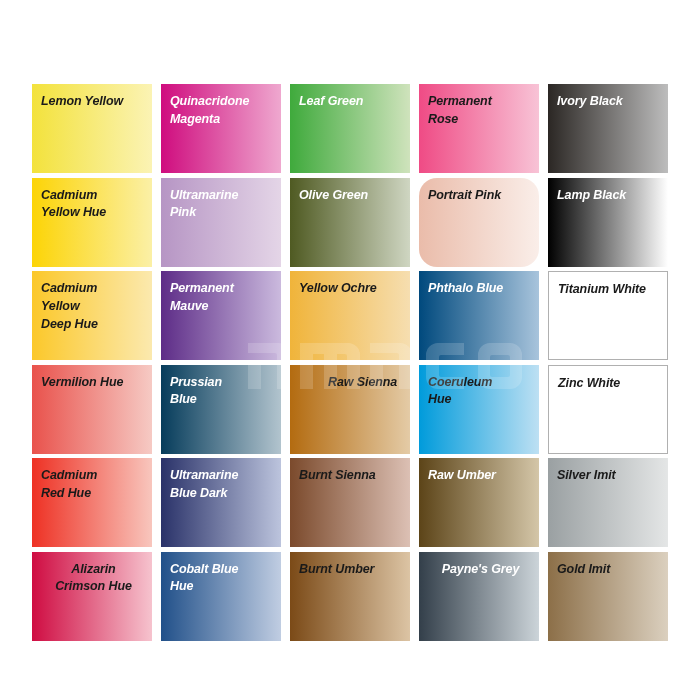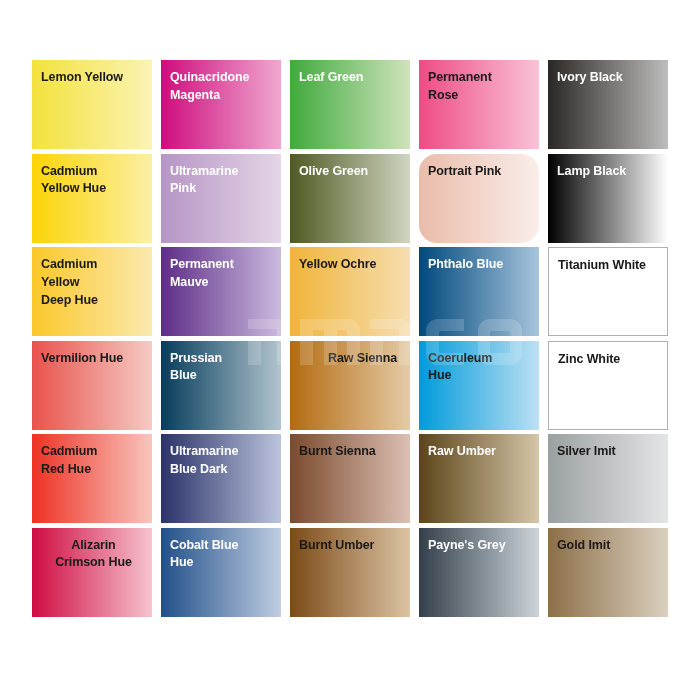--- a/index.html
+++ b/index.html
@@ -11,23 +11,24 @@
     width: 700px;
     height: 700px;
     font-family: "Liberation Sans", sans-serif;
     position: relative;
     overflow: hidden;
   }
 
   #chart-root {
     position: absolute;
     left: 32px;
-    top: 60px;
+    top: 84px;
     width: 636px;
     height: 556px;
+    font-style: italic;
   }
 
   .swatch-grid {
     display: grid;
     grid-template-columns: repeat(5, 120px);
     grid-template-rows: repeat(6, 89px);
     column-gap: 9px;
     row-gap: 4.5px;
     position: relative;
     z-index: 2;
@@ -164,21 +165,21 @@
 Crimson Hue</div>
       </div>
       <div class="swatch" style="background: linear-gradient(to right, rgb(33, 80, 137) 0%, rgb(192, 205, 226) 100%);">
         <div class="swatch-label" style="color: rgb(255, 255, 255);">Cobalt Blue
 Hue</div>
       </div>
       <div class="swatch" style="background: linear-gradient(to right, rgb(123, 74, 23) 0%, rgb(220, 196, 164) 100%);">
         <div class="swatch-label" style="color: rgb(26, 26, 26);">Burnt Umber</div>
       </div>
       <div class="swatch" style="background: linear-gradient(to right, rgb(51, 63, 74) 0%, rgb(204, 212, 217) 100%);">
-        <div class="swatch-label" style="color: rgb(255, 255, 255);">Payne's Grey</div>
+        <div class="swatch-label" style="color: rgb(255, 255, 255); text-align: center;">Payne's Grey</div>
       </div>
       <div class="swatch" style="background: linear-gradient(to right, rgb(140, 111, 72) 0%, rgb(219, 208, 191) 100%);">
         <div class="swatch-label" style="color: rgb(26, 26, 26);">Gold Imit</div>
       </div>
     </div>
 
   <div class="watermark">
     <svg viewBox="0 0 305 72" xmlns="http://www.w3.org/2000/svg" aria-hidden="true">
       <g fill="#ffffff">
 

